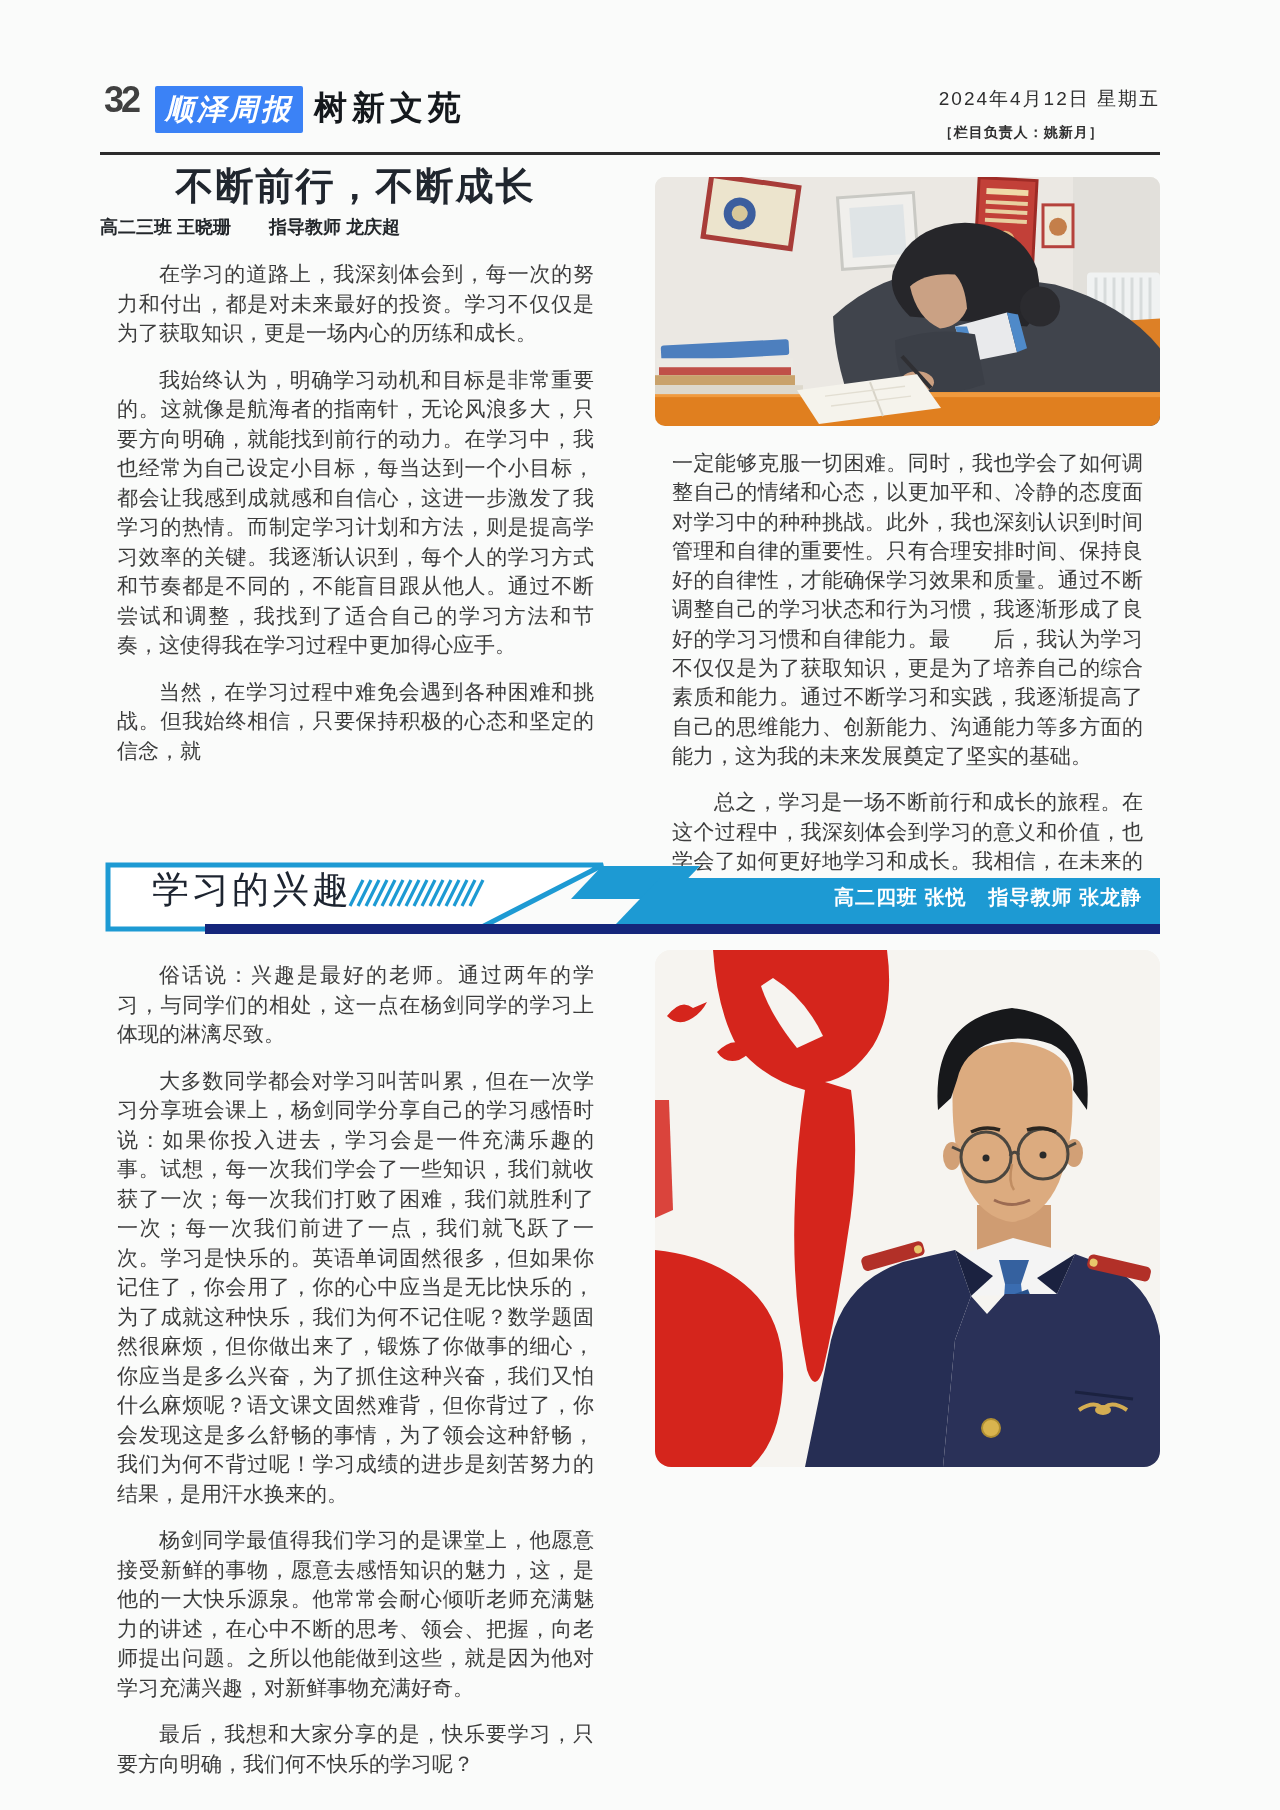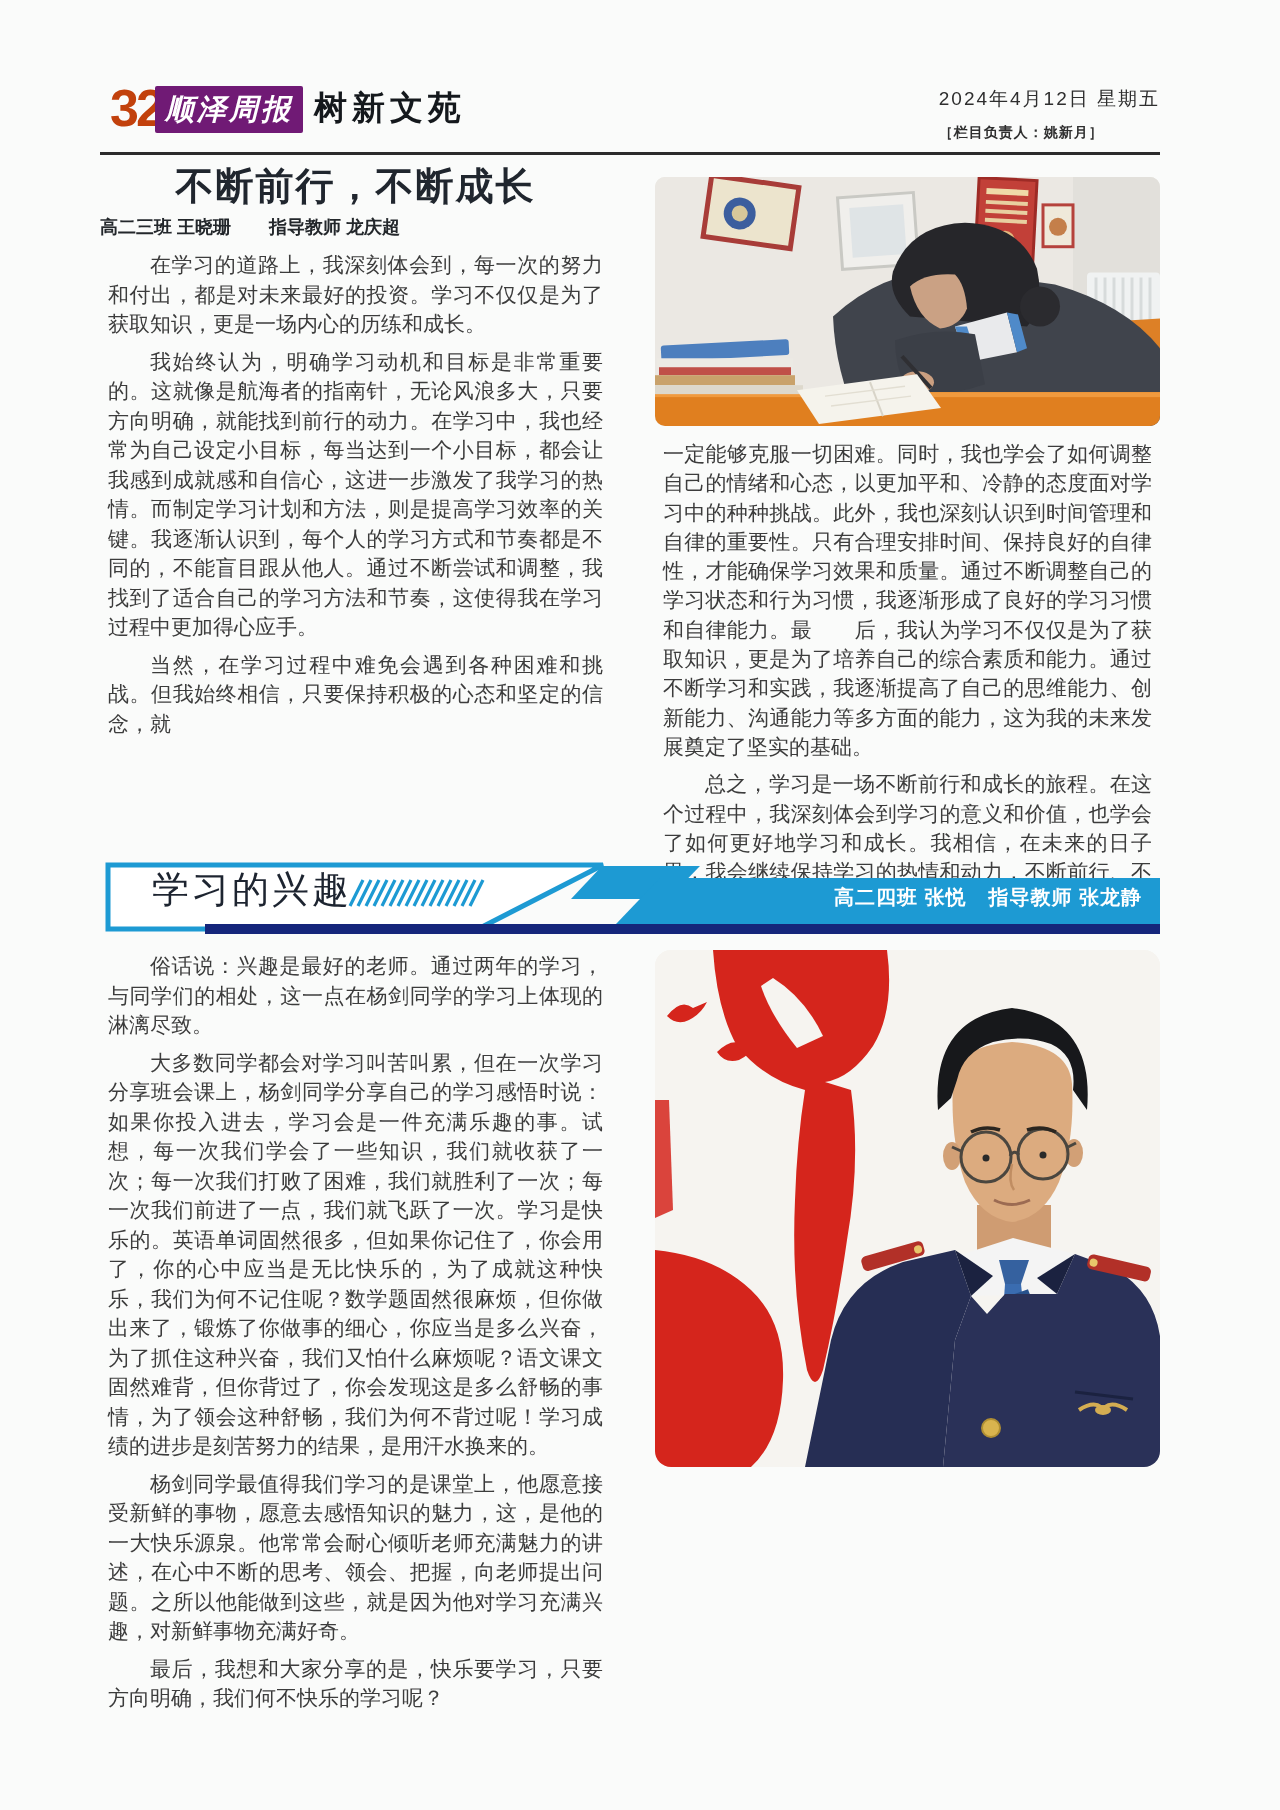--- a/index.html
+++ b/index.html
@@ -6,25 +6,25 @@
   .page{
     position:relative;width:1280px;height:1810px;margin:0 auto;
     background:#fafbfa;overflow:hidden;
     font-family:"Liberation Serif","DejaVu Serif",serif;
     color:#3c3c3c;
   }
   .abs{position:absolute;}
 
   
   .page-number{
-    left:110px;top:82px;font-family:"Liberation Sans","DejaVu Sans",sans-serif;
-    font-size:52px;font-weight:800;letter-spacing:-3px;color:#c2410c;line-height:1;
+    left:104px;top:82px;font-family:"Liberation Sans","DejaVu Sans",sans-serif;
+    font-size:36px;font-weight:800;letter-spacing:-3px;color:#404040;line-height:1;
   }
   .masthead-box{
-    left:155px;top:86px;width:148px;height:47px;background:#701a75;border-radius:2px;
+    left:155px;top:86px;width:148px;height:47px;background:#3b82f6;border-radius:2px;
     display:flex;align-items:center;justify-content:center;
   }
   .masthead-text{
     color:#ffffff;font-size:29px;font-weight:700;letter-spacing:3px;
     font-family:"Liberation Serif","DejaVu Serif",serif;font-style:italic;line-height:1;
   }
   .section-title{
     left:314px;top:91px;font-family:"Liberation Sans","DejaVu Sans",sans-serif;
     font-size:33px;font-weight:900;color:#14181c;letter-spacing:5px;line-height:1;
   }
@@ -42,21 +42,21 @@
     font-family:"Liberation Sans","DejaVu Sans",sans-serif;
     font-size:38px;font-weight:900;color:#20262e;letter-spacing:2px;line-height:1.3;
   }
   .byline{
     font-family:"Liberation Sans","DejaVu Sans",sans-serif;
     font-size:18px;font-weight:700;color:#23272b;
     display:flex;justify-content:flex-start;gap:38px;
   }
   .a1-byline{left:100px;top:215px;width:511px;}
   .bodycol{font-size:21px;line-height:29.5px;text-align:justify;color:#3c3c3c;}
-  .bodycol p{margin:8px;text-indent:2em;}
+  .bodycol p{margin:17px;text-indent:2em;}
   .a1-left{left:100px;top:243px;width:511px;}
   .a1-right{left:655px;top:432px;width:505px;line-height:29.3px;}
 
   .photo1{
     left:655px;top:177px;width:505px;height:249px;border-radius:10px;overflow:hidden;
     background:#e9e7e2;
   }
   .photo1 svg,.photo2 svg{display:block;width:100%;height:100%;}
 
   

